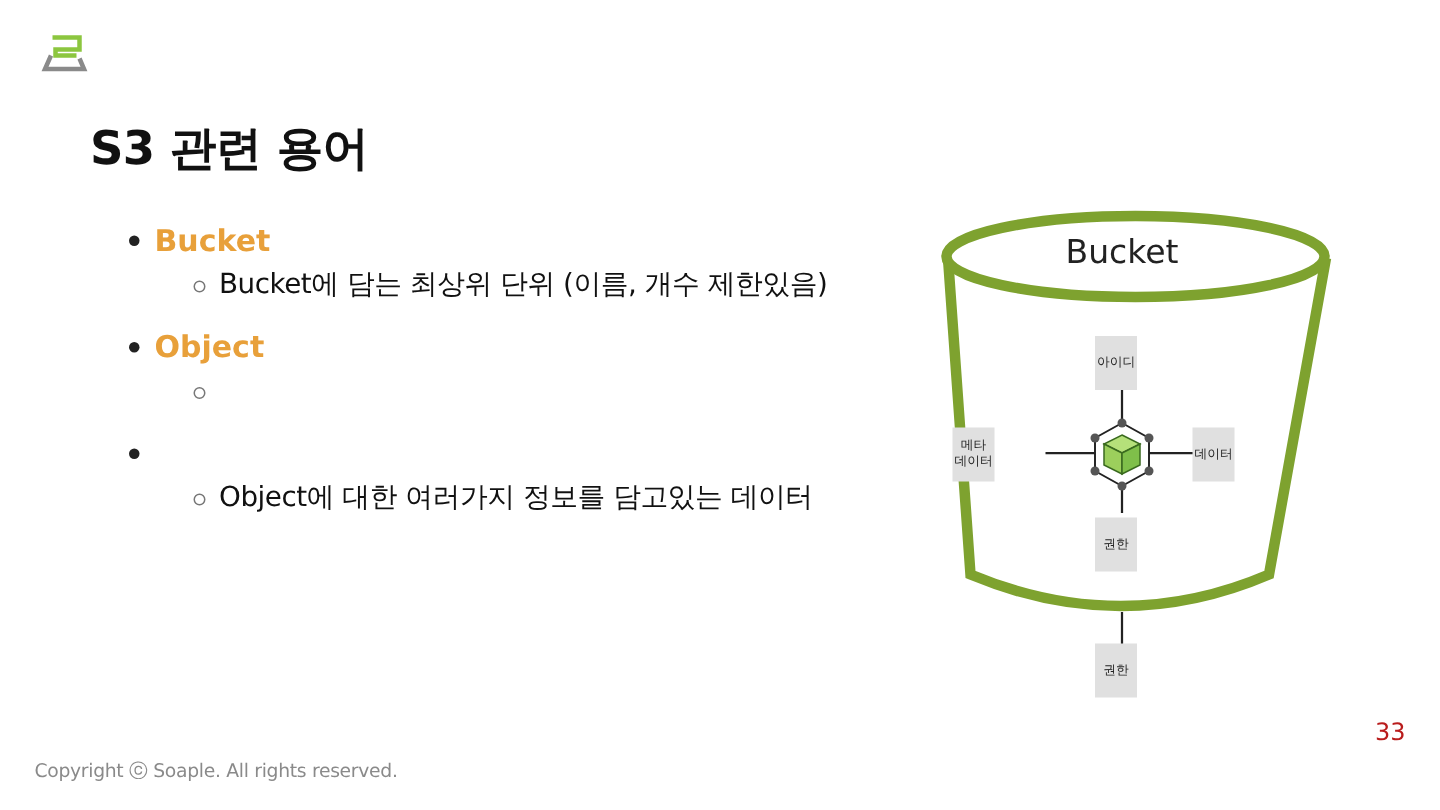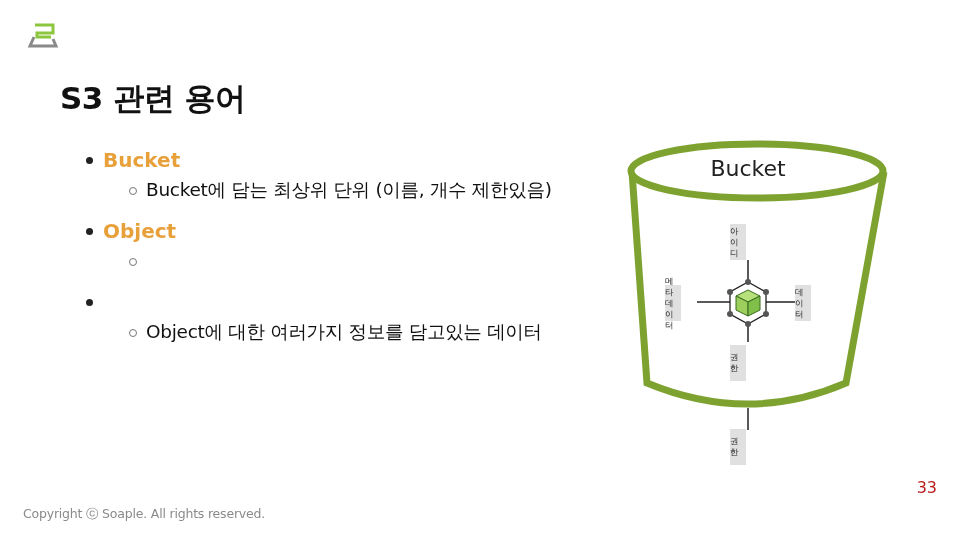--- a/index.html
+++ b/index.html
@@ -28,23 +28,23 @@
   .item-sub {
     position: relative; padding-left: 63px; height: 41px;
     font-size: 18.5px; color: #111; line-height: 30px; letter-spacing: -0.3px;
   }
   .item-sub .circ {
     position: absolute; left: 46px; top: 12px; width: 6px; height: 6px;
     border-radius: 50%; border: 1px solid #777; background: #fff;
   }
   .diagram { position: absolute; left: 0; top: 0; width: 960px; height: 540px; pointer-events: none; }
   .node {
-    position: absolute; background: #e0e0e0; width: 16px; height: 36px;
+    position: absolute; background: #e0e0e0; width: 28px; height: 36px;
     font-size: 8.5px; color: #222; display: flex; align-items: center; justify-content: center;
-    line-height: 11px; white-space: pre-line;
+    text-align: center; line-height: 11px; white-space: pre-line;
   }
   .bucket-label {
     position: absolute; left: 698px; top: 156px; width: 100px; text-align: center;
     font-size: 22px; color: #222;
   }
   .footer {
     position: absolute; left: 23px; top: 506px;
     font-size: 12.5px; color: #8a8a8a; letter-spacing: -0.2px;
   }
   .page-num {
@@ -114,20 +114,20 @@
 
     <polygon points="748,290 760,296 748,302 736,296" fill="#b5e07a" stroke="#3a6a1f" stroke-width="1"></polygon>
     <polygon points="736,296 748,302 748,316 736,310" fill="#9ccf5c" stroke="#3a6a1f" stroke-width="1"></polygon>
     <polygon points="760,296 748,302 748,316 760,310" fill="#7fbf4a" stroke="#3a6a1f" stroke-width="1"></polygon>
   </g>
 </svg>
 
 <div class="bucket-label">Bucket</div>
 
 <div class="node" style="left:730px; top:224px;">아이디</div>
-<div class="node" style="left:665px; top:285px;">메타
+<div class="node" style="left:635px; top:285px;">메타
 데이터</div>
 <div class="node" style="left:795px; top:285px;">데이터</div>
 <div class="node" style="left:730px; top:345px;">권한</div>
 <div class="node" style="left:730px; top:429px;">권한</div>
 
 <div class="footer">Copyright ⓒ Soaple. All rights reserved.</div>
 <div class="page-num">33</div>
 
 </body></html>

